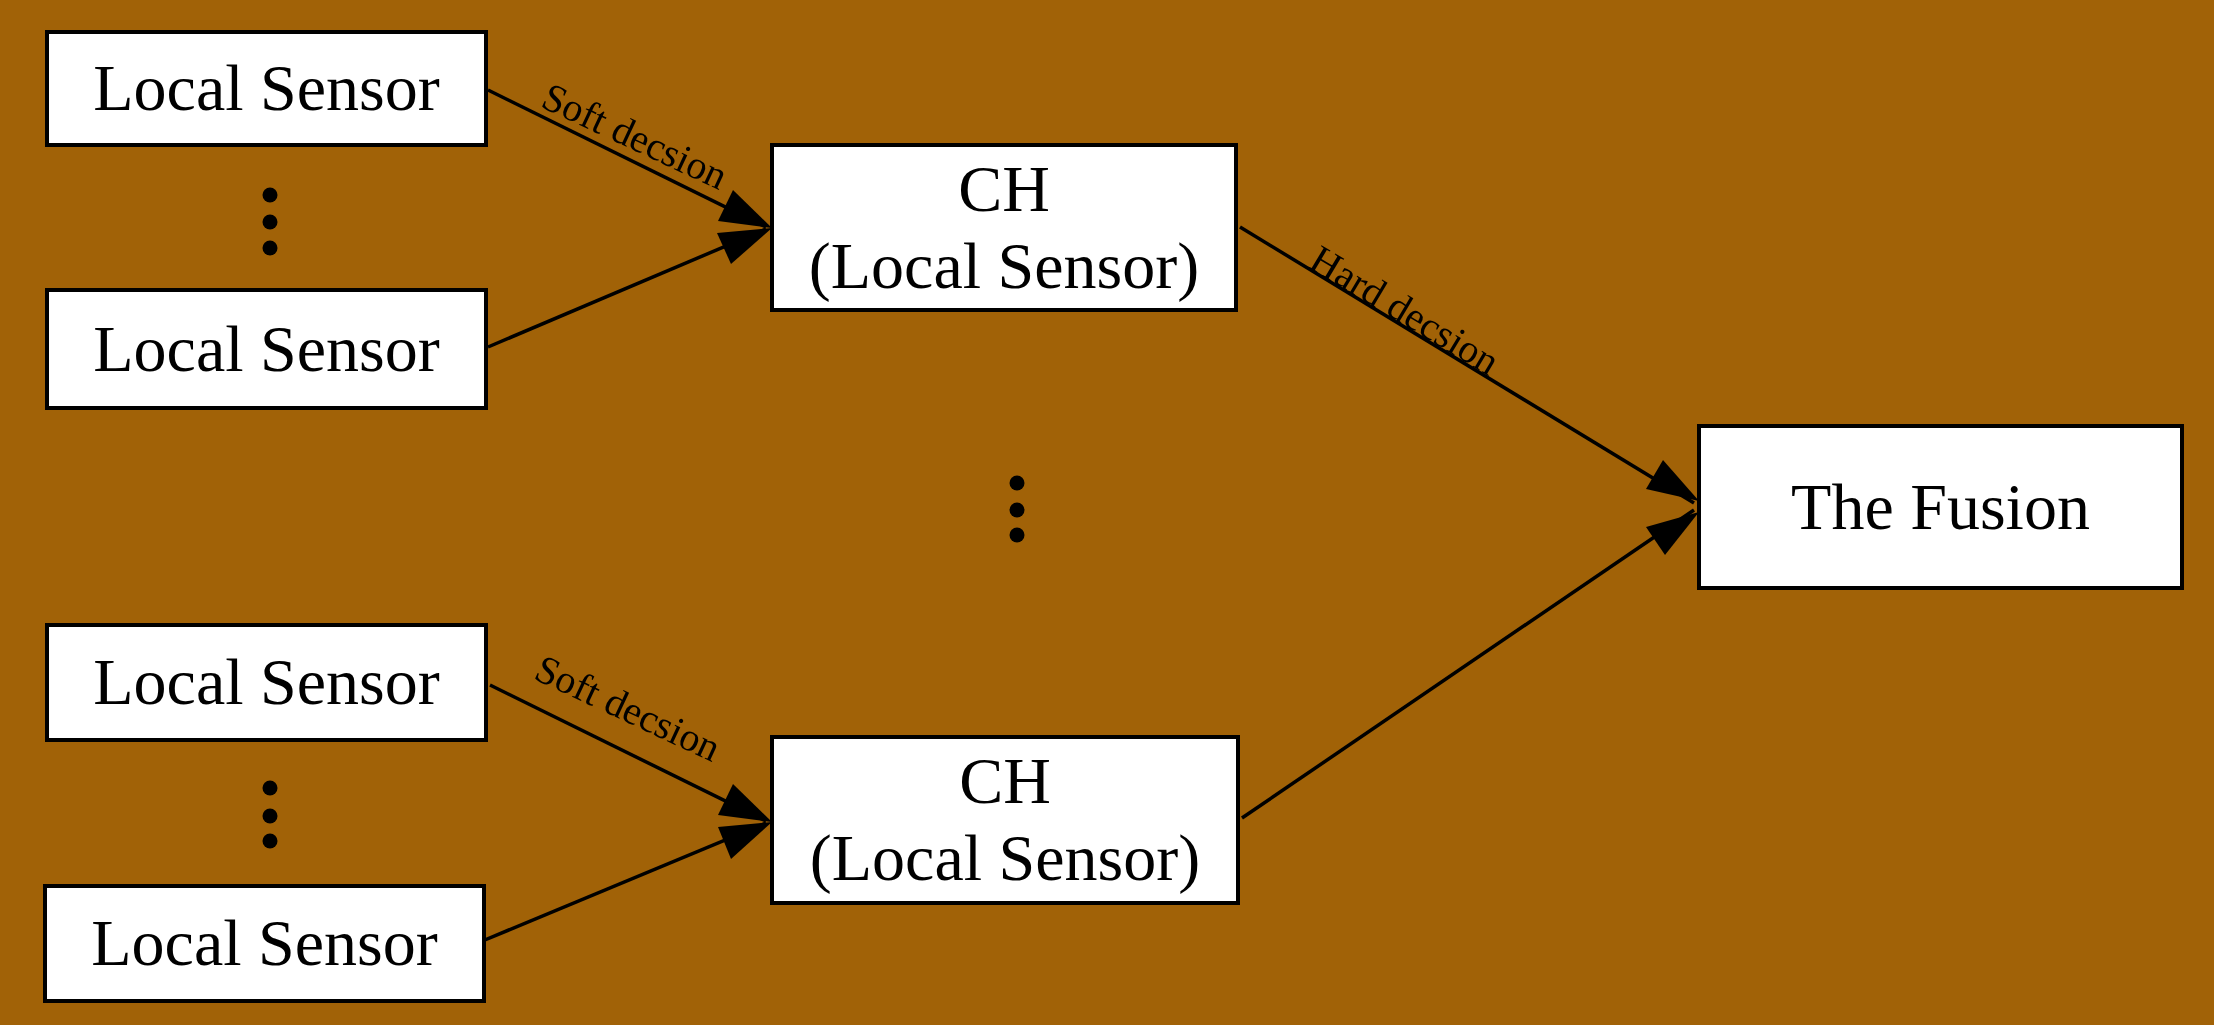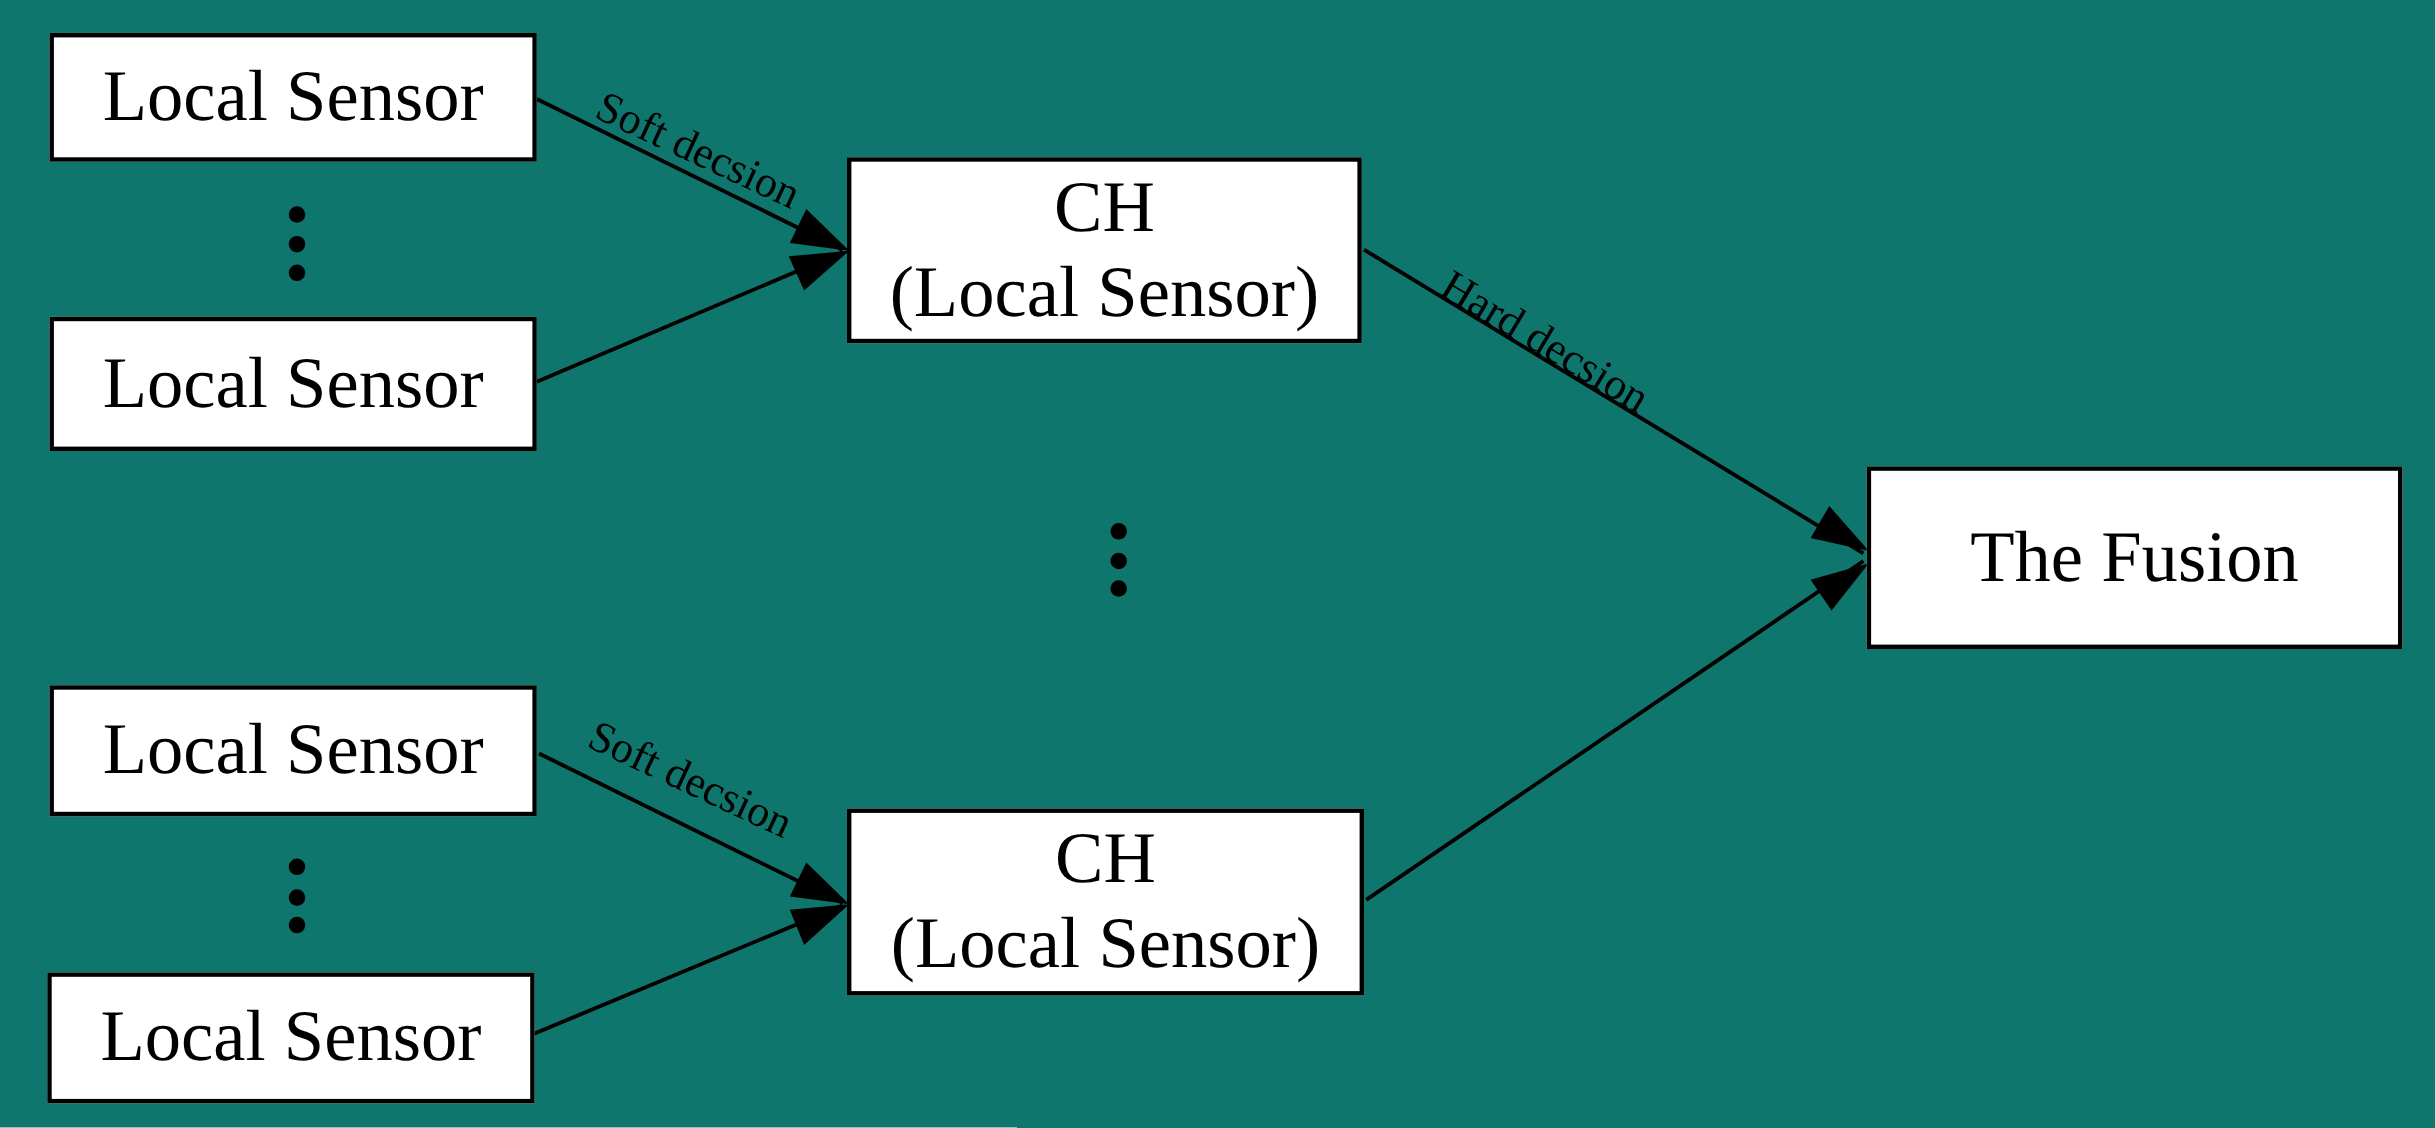--- a/index.html
+++ b/index.html
@@ -4,21 +4,21 @@
 <style>
   html, body {
     margin: 0;
     padding: 0;
     background: #ffffff;
   }
   .canvas {
     position: relative;
     width: 2214px;
     height: 1025px;
-    background: #0f766e;
+    background: #a16207;
     font-family: "Liberation Serif", "DejaVu Serif", serif;
     color: #000000;
     overflow: hidden;
   }
   .wires {
     position: absolute;
     left: 0; top: 0;
     width: 2214px;
     height: 1025px;
     pointer-events: none;

